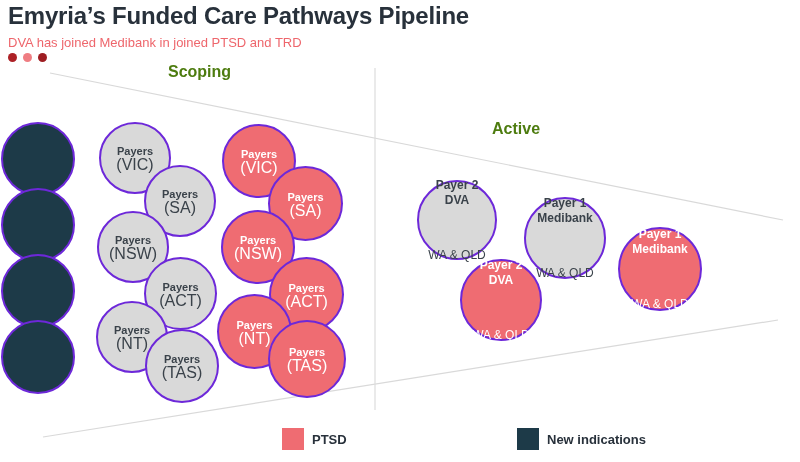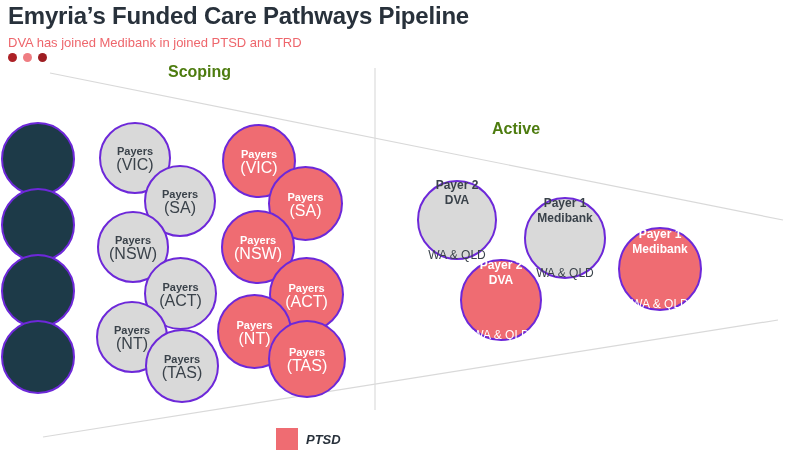--- a/index.html
+++ b/index.html
@@ -144,18 +144,22 @@
     <span class="l1">Payer 1</span>
     <span class="l1">Medibank</span>
     <span class="l2">WA &amp; QLD</span>
   </div>
   <div class="circle c-pink big" style="left:460px; top:259px; width:82px; height:82px;">
     <span class="l1">Payer 2</span>
     <span class="l1">DVA</span>
     <span class="l2">WA &amp; QLD</span>
   </div>
 
-  <div class="legend-item" style="left:276px;font-style:italic;">
+  <div class="legend-item" style="left:282px;">
     <div class="swatch sw-ptsd"></div>
     <span class="legend-label">PTSD</span>
+  </div>
+  <div class="legend-item" style="left:517px;">
+    <div class="swatch sw-new"></div>
+    <span class="legend-label">New indications</span>
   </div>
 
 </div>
 
 </body></html>

